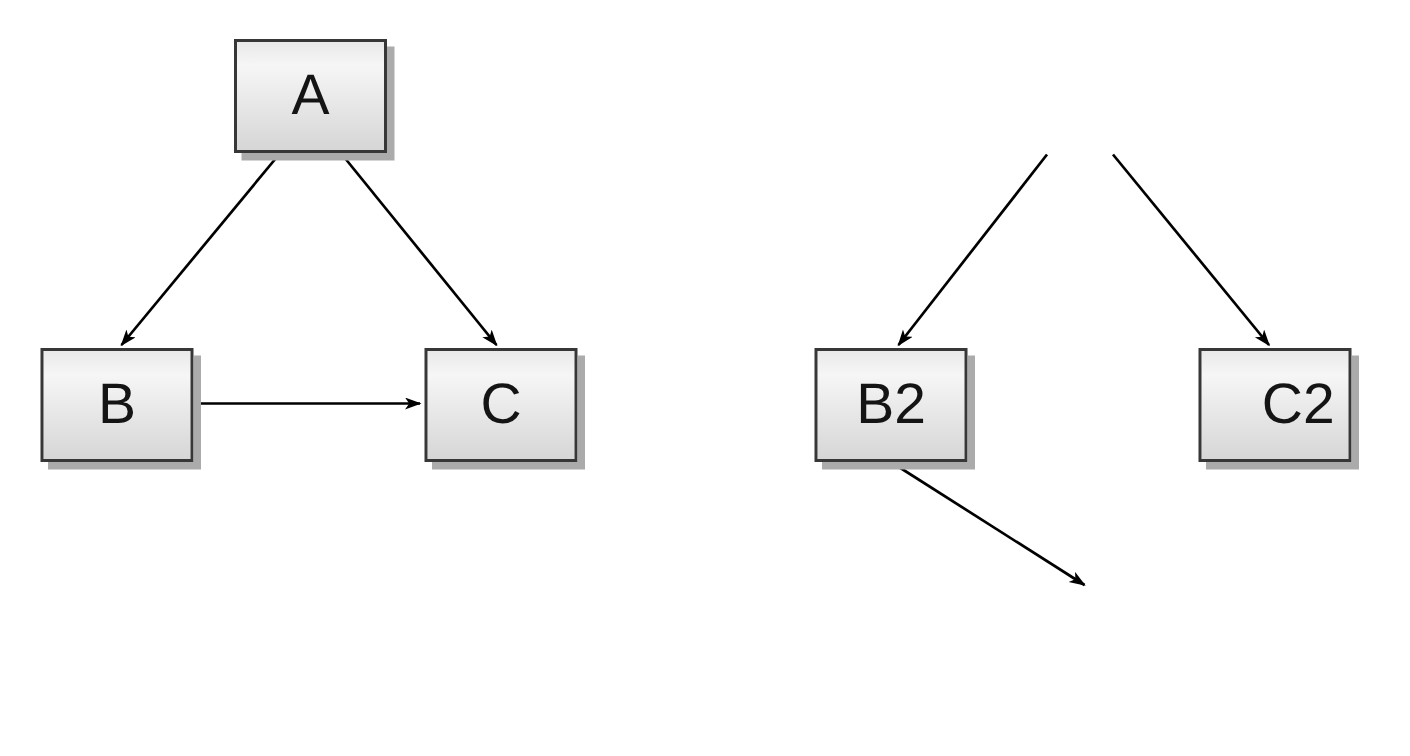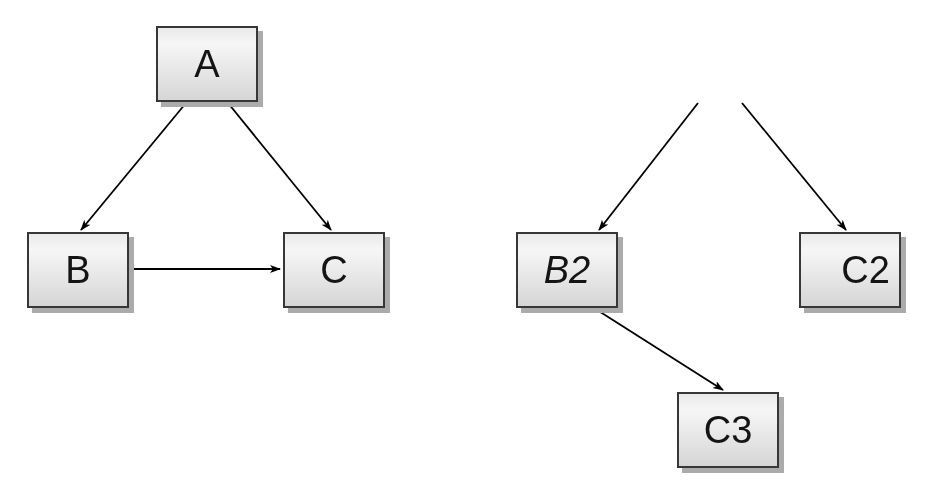--- a/index.html
+++ b/index.html
@@ -75,23 +75,20 @@
   <div class="node" style="left:156px; top:26px;">
     <span class="node-label">A</span>
   </div>
   <div class="node" style="left:27px;  top:232px;">
     <span class="node-label">B</span>
   </div>
   <div class="node" style="left:283px; top:232px;">
     <span class="node-label">C</span>
   </div>
 
-  <div class="node" style="left:516px; top:232px;font-style:italic;">
+  <div class="node" style="left:543px; top:232px;">
     <span class="node-label">B2</span>
   </div>
   <div class="node" style="left:799px; top:232px;padding-left:31px;">
     <span class="node-label">C2</span>
   </div>
-  <div class="node" style="left:677px; top:392px;">
-    <span class="node-label">C3</span>
-  </div>
 
 </div>
 
 </body></html>

